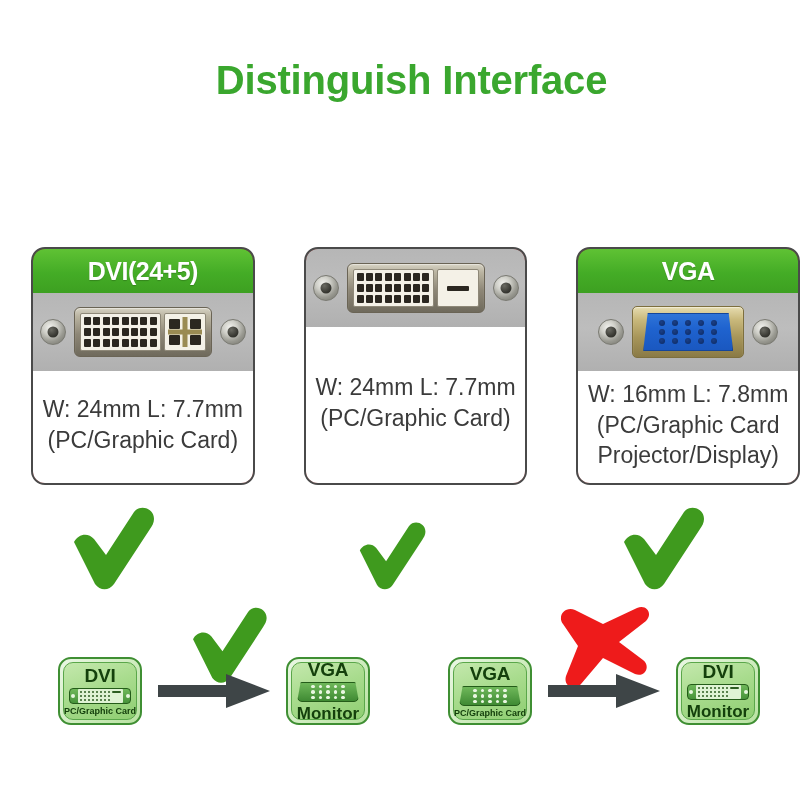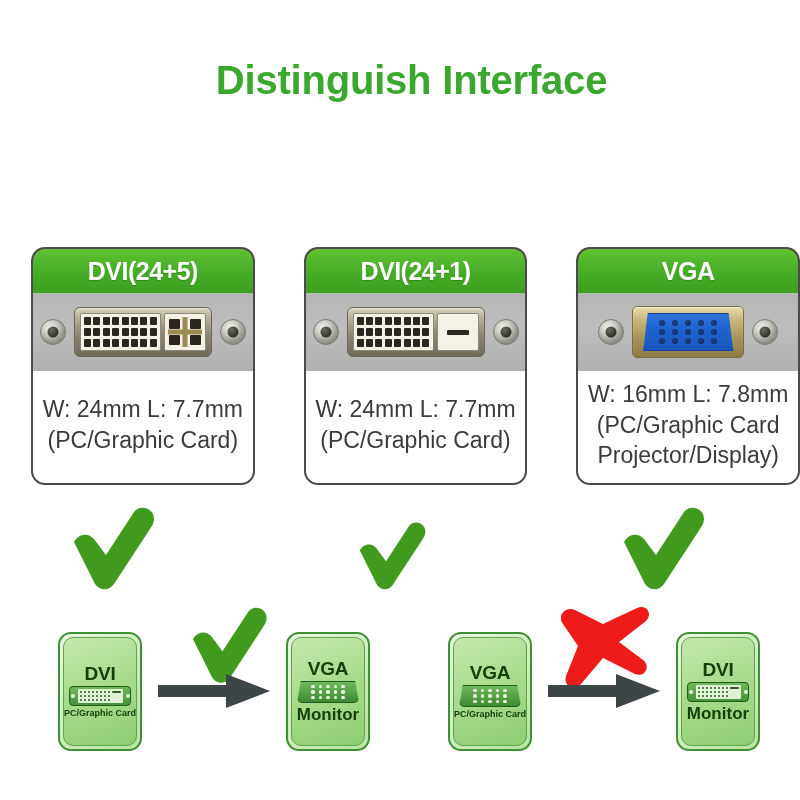--- a/index.html
+++ b/index.html
@@ -159,21 +159,21 @@
   #check-4 { left: 182px; top: 600px; width: 92px;  height: 84px; }
 
   .xmark { position: absolute; left: 545px; top: 604px; width: 112px; height: 86px; }
 
   
   .pair { position: absolute; top: 636px; height: 110px; display: flex; align-items: center; }
   #pair-left  { left: 58px;  width: 312px; }
   #pair-right { left: 448px; width: 312px; }
 
   .devbox {
-    width: 84px; height: 119px;
+    width: 84px; height: 68px;
     border: 2px solid #3f8f33;
     border-radius: 13px;
     background: linear-gradient(135deg,#eaf7e4 0%, #d6efc8 40%, #b9e2a2 100%);
     padding: 3px;
     flex: 0 0 84px;
   }
   .devbox-inner {
     width: 100%; height: 100%;
     border: 1.5px solid #5aa74a;
     border-radius: 10px;
@@ -275,21 +275,20 @@
         </div>
         <div class="screw"></div>
       </div>
       <div class="card-body">
         <div class="card-line">W: 24mm  L: 7.7mm</div>
         <div class="card-line">(PC/Graphic Card)</div>
       </div>
     </div>
 
     <div class="card">
-      <div class="card-header">DVI(24+1)</div>
       <div class="card-conn">
         <div class="screw"></div>
         <div class="dvi-shell">
           <div class="dvi-pinblock">
             <div class="pin-row">
               <i class="pin"></i>
                 <i class="pin"></i>
                 <i class="pin"></i>
                 <i class="pin"></i>
                 <i class="pin"></i>

